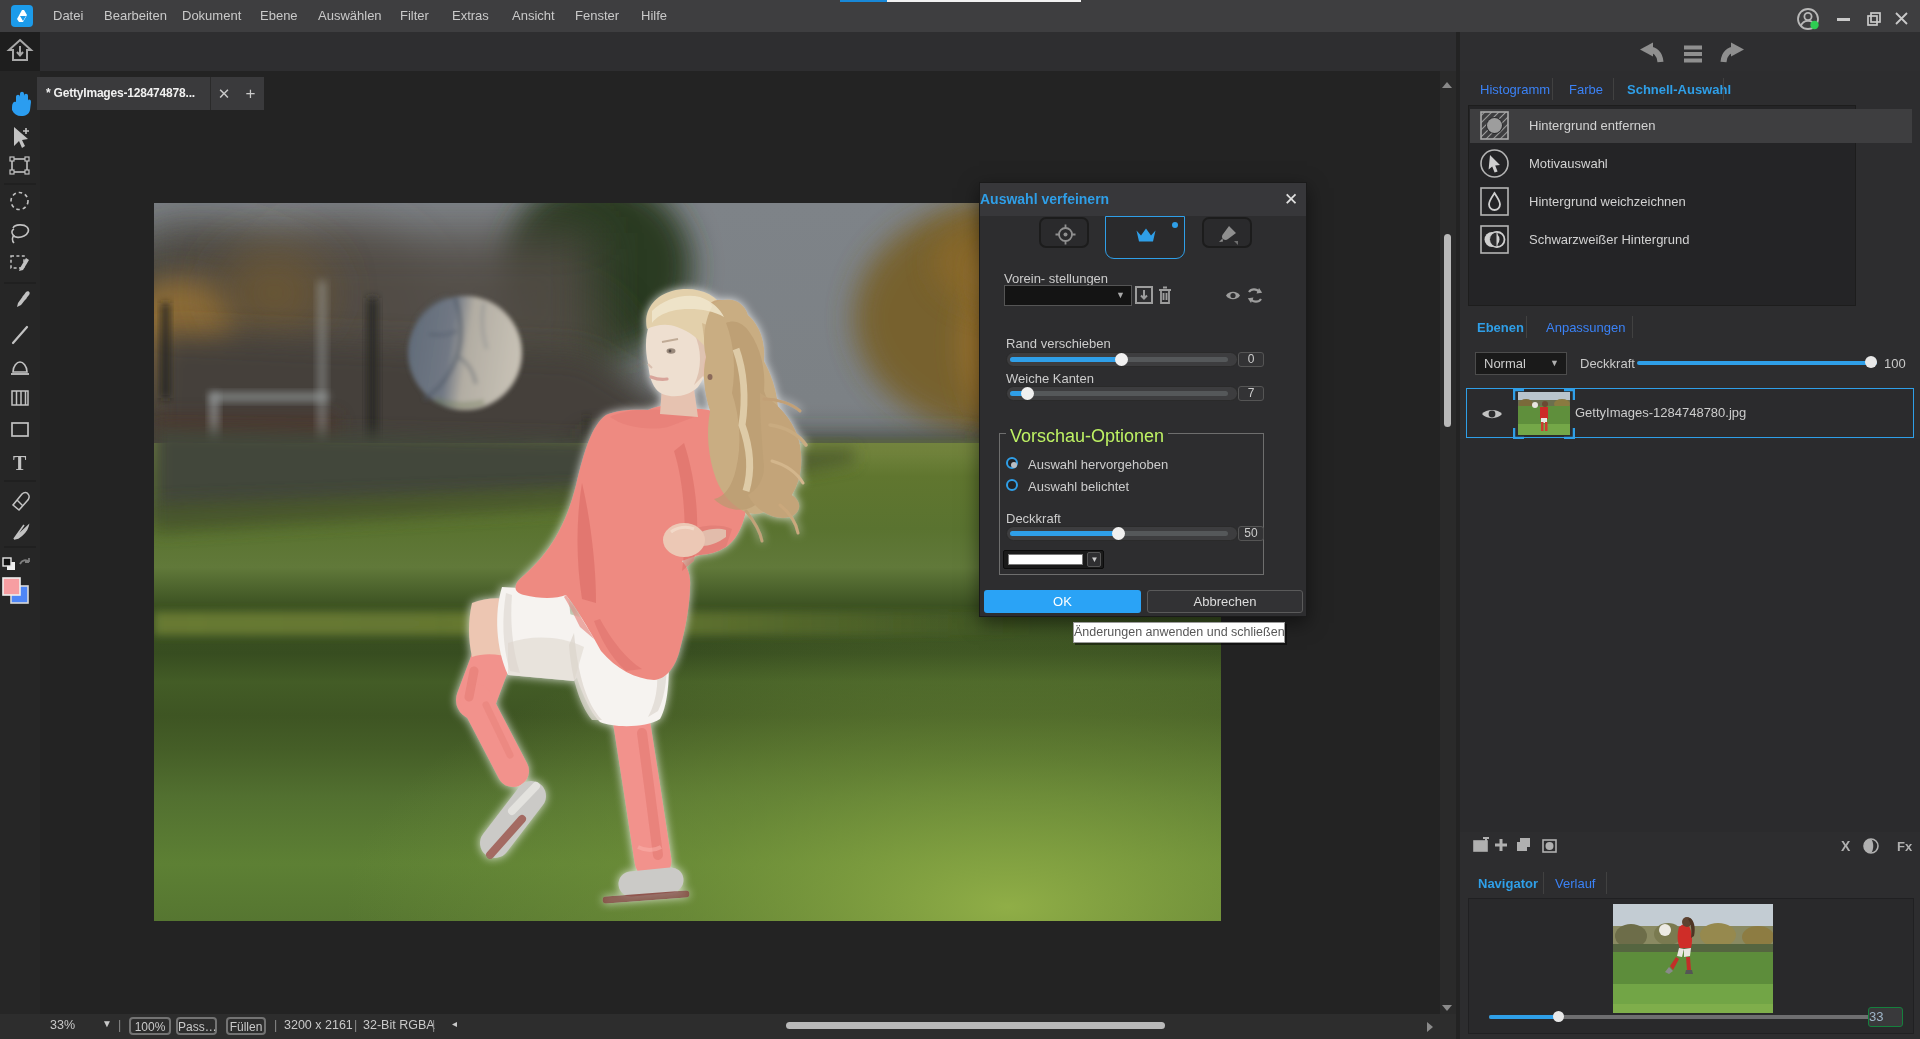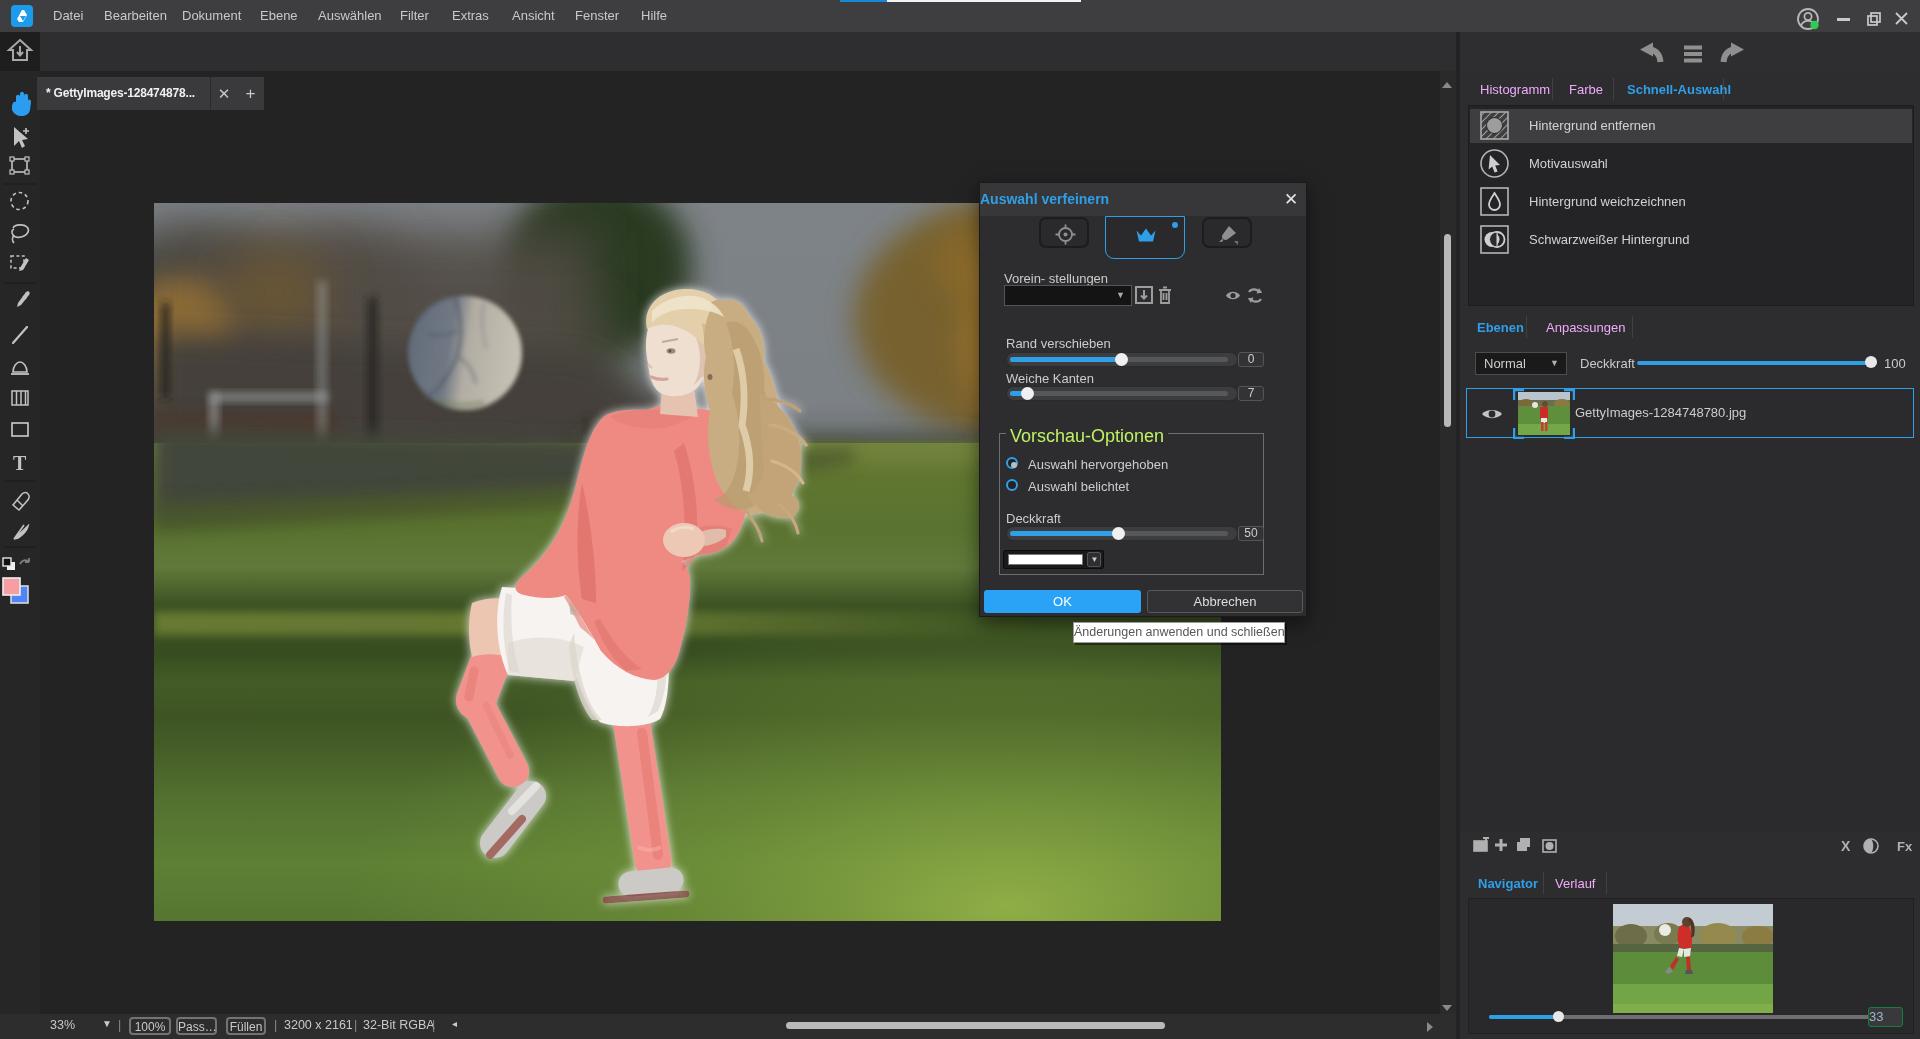--- a/index.html
+++ b/index.html
@@ -41,26 +41,26 @@
   #hthumb { position:absolute; left:786px; top:1022px; width:379px; height:7px; background:#b9b9b9; border-radius:4px; z-index:6; }
 
   
   #statusbar { position:absolute; left:0; top:1014px; width:1456px; height:25px; background:#2d2d2d;
     color:#c9c9c9; font-size:12.5px; }
   .sbtn { position:absolute; top:3px; height:18px; border:2px solid #737373; border-radius:4px;
     color:#c9c9c9; font-size:12px; line-height:16px; text-align:center; }
 
   
   #rpanel { position:absolute; left:1460px; top:0; width:460px; height:1039px; background:#2d2d2f; }
-  .rtab { color:#f0abfc; font-size:13px; }
+  .rtab { color:#3b82f6; font-size:13px; }
   .rtab.active { color:#2f9fe8; }
   .vsep { position:absolute; width:1px; background:#414141; }
 
   
-  #qpanel { position:absolute; left:8px; top:105px; width:446px; height:201px; background:#242426; border:1px solid #1d1d1d; }
+  #qpanel { position:absolute; left:8px; top:105px; width:388px; height:201px; background:#242426; border:1px solid #1d1d1d; }
   .qrow { position:absolute; left:1px; width:442px; height:34px; }
   .qrow .qtxt { position:absolute; left:59px; top:0; line-height:34px; color:#d2d2d2; font-size:13px; }
   .dd { background:#1a1a1a; border:1px solid #4c4c4c; color:#cccccc; font-size:13px; }
 
   
   #dlg { position:absolute; left:979px; top:182px; width:328px; height:435px; background:#2d2d2f;
     border:1px solid #1a1a1a; box-shadow:0 6px 18px rgba(0,0,0,0.5); }
   #dlgtitle { position:absolute; left:0; top:0; width:326px; height:33px; background:#37373a;
     color:#2f9fe8; font-size:14px; font-weight:bold; line-height:33px; }
   .dlbl { position:absolute; color:#cccccc; font-size:13px; }

